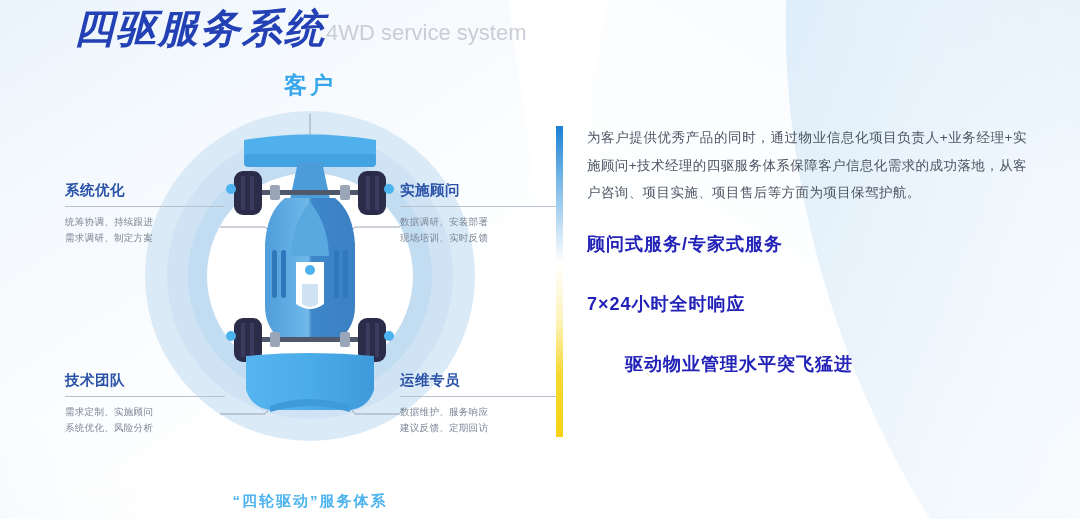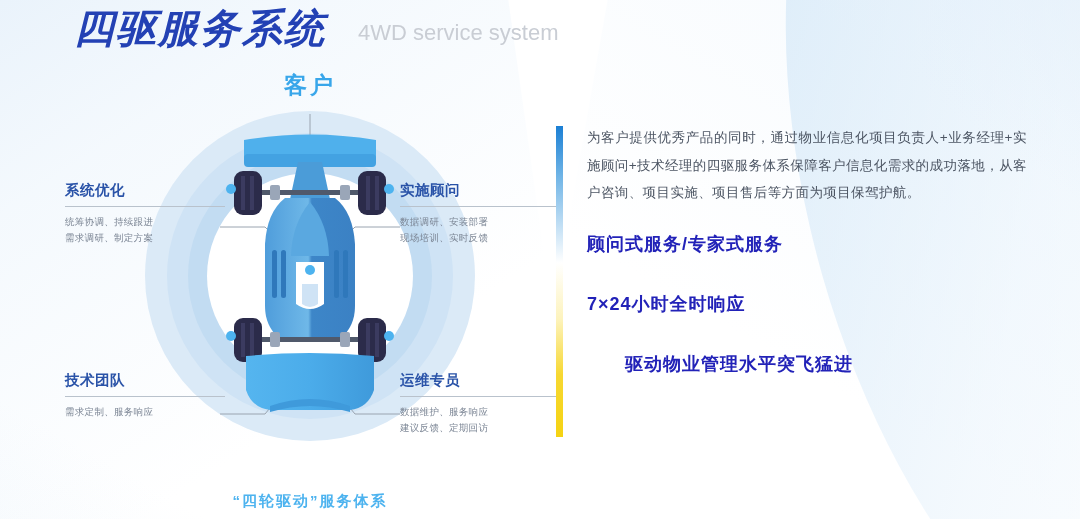--- a/index.html
+++ b/index.html
@@ -33,21 +33,21 @@
     position:absolute;pointer-events:none;
     left:-300px;top:240px;width:700px;height:620px;border-radius:50%;
     background:linear-gradient(30deg,rgba(206,228,246,.55) 0%,rgba(255,255,255,0) 62%);
   }
   .bg-corner-tr{
     position:absolute;pointer-events:none;right:-40px;top:-60px;width:300px;height:260px;
     background:linear-gradient(215deg,rgba(230,241,251,.9) 0%,rgba(255,255,255,0) 62%);
   }
 
   
-  .header{position:absolute;left:74px;top:8px;display:flex;align-items:flex-end;gap:32px;}
+  .header{position:absolute;left:74px;top:8px;display:flex;align-items:flex-end;gap:0;}
   .title-cn{
     font-family:"DejaVu Sans","Liberation Sans",sans-serif;
     font-size:40px;font-weight:700;font-style:italic;
     color:#2341b4;letter-spacing:2px;line-height:1;
     white-space:nowrap;
   }
   .title-en{
     font-size:22px;color:#c9cdd4;font-weight:400;line-height:1.1;
     padding-bottom:3px;white-space:nowrap;
   }
@@ -216,21 +216,22 @@
     <div class="node node-ic right">
       <div class="n-title">实施顾问</div>
       <div class="n-rule"></div>
       <div class="n-desc">数据调研、安装部署</div>
       <div class="n-desc">现场培训、实时反馈</div>
     </div>
 
     <div class="node node-tt">
       <div class="n-title">技术团队</div>
       <div class="n-rule"></div>
-      <div class="n-desc">需求定制、服务响应</div>
+      <div class="n-desc">需求定制、实施顾问</div>
+      <div class="n-desc">系统优化、风险分析</div>
     </div>
 
     <div class="node node-om right">
       <div class="n-title">运维专员</div>
       <div class="n-rule"></div>
       <div class="n-desc">数据维护、服务响应</div>
       <div class="n-desc">建议反馈、定期回访</div>
     </div>
 
     <div class="caption">“四轮驱动”服务体系</div>

